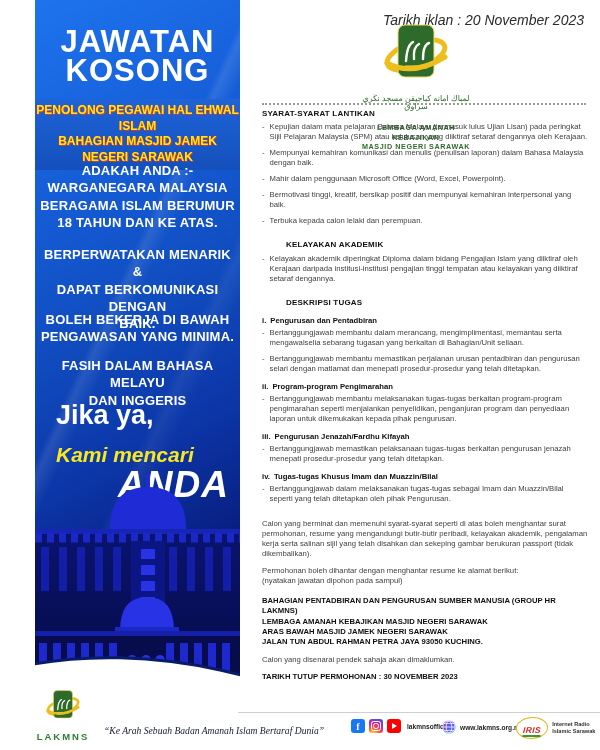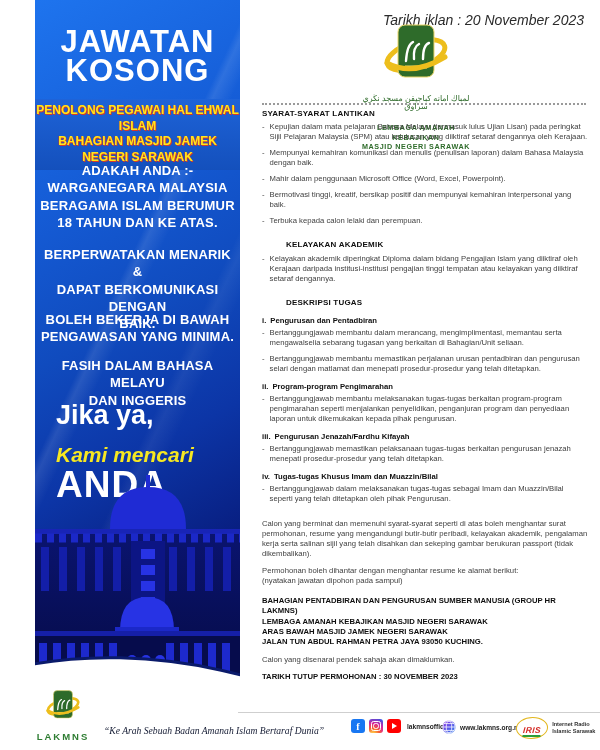--- a/index.html
+++ b/index.html
@@ -17,21 +17,21 @@
   .banner{position:absolute;top:99px;left:0;right:0;padding:4px 0 5px;
     background:linear-gradient(180deg,#1E63D8,#1450BC);text-align:center;color:#FFE81C;
     font-weight:700;font-size:12px;line-height:1.3;
     text-shadow:.8px .8px 0 #D43A2A,-.4px -.4px 0 #C63326;}
   .sb-block{position:absolute;left:5px;right:5px;text-align:center;color:#fff;
     font-weight:700;font-size:13px;line-height:1.33;letter-spacing:.2px;}
   .sb-b1{top:162px}.sb-b2{top:246px}.sb-b3{top:311px}.sb-b4{top:357px}
   .cta{position:absolute;top:401px;left:21px;right:11px;}
   .cta-l1{font-size:27px;font-weight:800;color:#fff;line-height:1.05;}
   .cta-l2{font-size:21px;font-weight:800;color:#F7E821;line-height:1.05;margin-top:15px;font-style:italic;}
-  .cta-l3{font-size:37px;font-weight:800;color:#fff;text-align:left;line-height:1;letter-spacing:1px;}
+  .cta-l3{font-size:37px;font-weight:800;color:#fff;text-align:right;line-height:1;letter-spacing:1px;font-style:italic;}
   .mosque{position:absolute;left:0;bottom:8px;width:205px;height:235px;}
   .swoosh{position:absolute;width:520px;height:260px;left:-140px;bottom:-208px;background:#fff;
     border-radius:50%;transform:rotate(7deg);box-shadow:0 -3px 0 #0A1A6A;}
 
   
   .date-label{position:absolute;top:12px;right:16px;font-size:14px;font-style:italic;color:#2b2b2b;}
   .org-logo{position:absolute;left:352px;top:22px;width:128px;text-align:center;}
   .org-logo svg{display:block;margin:0 auto;}
   .jawi{font-size:8px;color:#2E6B2A;margin-top:1px;line-height:1;}
   .org-name{font-size:7.2px;font-weight:800;color:#2E6B2A;letter-spacing:.6px;line-height:1.35;margin-top:12px;}

